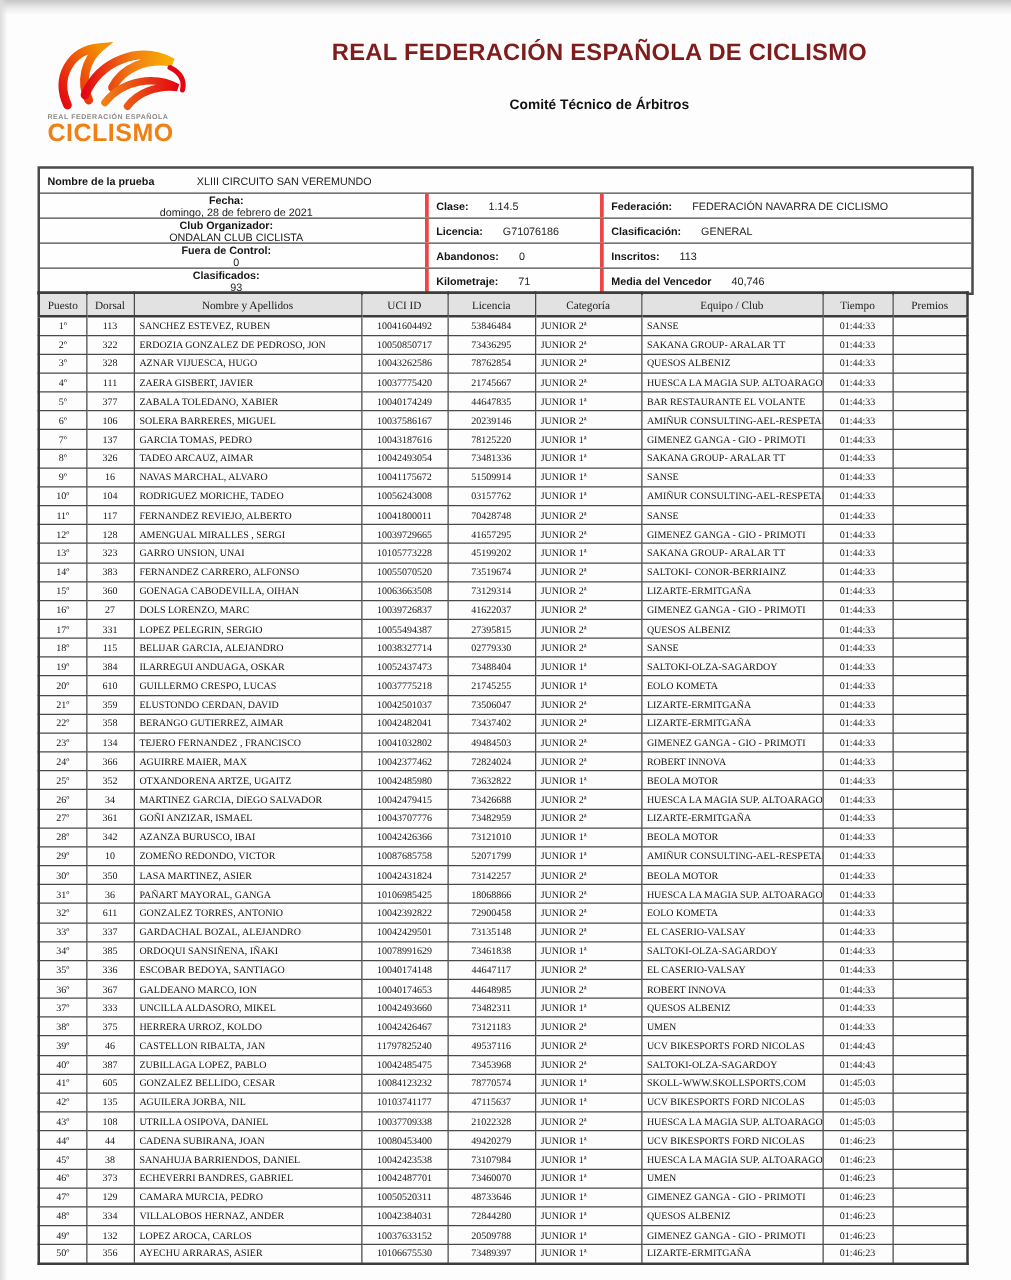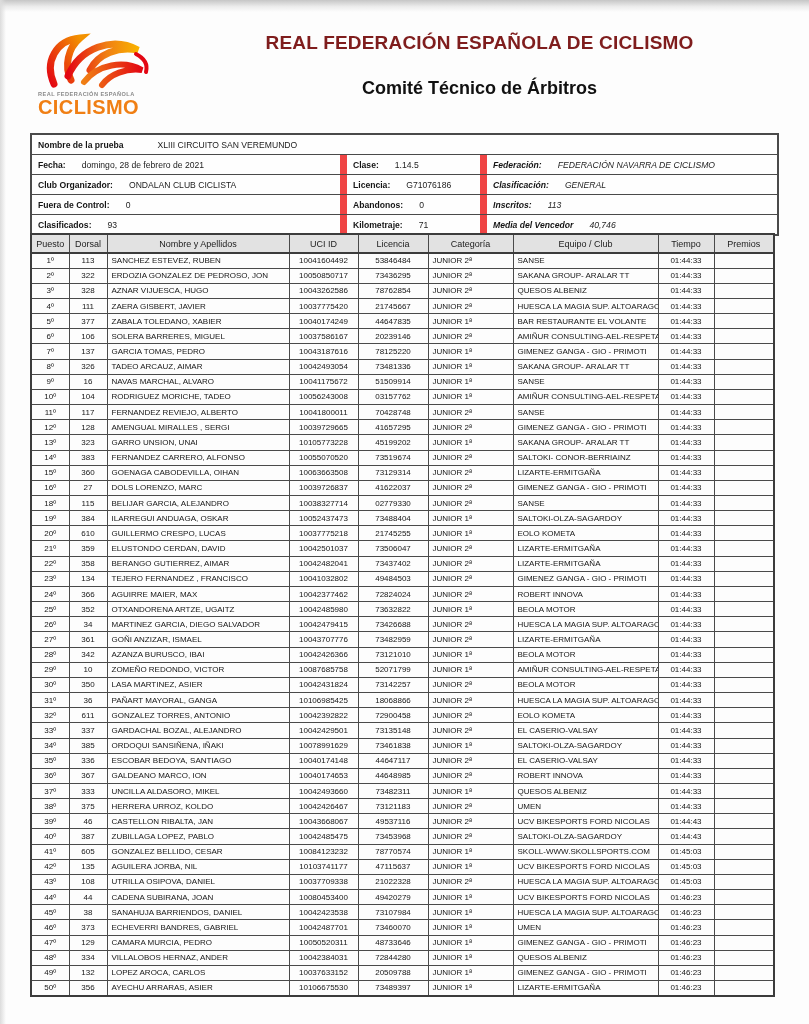--- a/index.html
+++ b/index.html
@@ -13,36 +13,36 @@
     background:linear-gradient(90deg,#dcdcdc 0%, rgba(255,255,255,0) 100%); }
 
   
   .header { position:absolute; top:26px; left:30px; right:20px; height:100px; }
   .logo { position:absolute; left:8px; top:2px; width:120px; height:92px; }
   .logo svg { display:block; }
   .logo-small { font-size:5.6px; font-weight:bold; color:#8a8a8a; letter-spacing:0.45px; margin-top:1px; white-space:nowrap; }
   .logo-brand { font-size:20px; font-weight:bold; color:#f07f14; letter-spacing:0.4px; line-height:1; }
   .titles { margin-left:140px; text-align:center; }
   .doc-title { font-size:19px; font-weight:bold; color:#7f1d1d; margin-top:6px; letter-spacing:0.2px; }
-  .doc-subtitle { font-size:18px; font-weight:bold; color:#111; margin-top:24px; }
+  .doc-subtitle { font-size:11px; font-weight:bold; color:#111; margin-top:24px; }
 
   
   .info-box { position:absolute; top:133px; left:30px; width:749px; border:2px solid #4a4a4a; box-sizing:border-box; background:#fefefe; }
   .info-row { display:flex; height:19px; border-top:1px solid #4a4a4a; align-items:flex-end; }
   .info-row:first-child { border-top:none; }
   .info-cell { display:flex; align-items:center; height:100%; box-sizing:border-box; padding-left:6px; overflow:hidden; white-space:nowrap; }
-  .info-cell + .info-cell { border-left:7px solid #ef4444; }
-  .ic1 { width:308px; } .ic2 { width:140px; } .ic3 { flex:1;font-style:italic; }
+  .info-cell + .info-cell { border-left:3px solid #ef4444; }
+  .ic1 { width:308px;flex-direction:column; } .ic2 { width:140px; } .ic3 { flex:1; }
   .ilbl { font-weight:bold; font-size:8.6px; color:#151515; margin-right:16px; }
   .ival { font-size:8.6px; color:#222; }
   .info-row-full .ilbl { margin-right:34px; }
 
   
   .tbl-wrap { position:absolute; top:233px; left:30px; width:743px; }
-  table.results { border-collapse:collapse; table-layout:fixed; width:743px; border:2px solid #3c3c3c; }
+  table.results { border-collapse:collapse; table-layout:fixed; width:743px; border:2px solid #3c3c3c;font-family:Liberation Serif, serif; }
   table.results th, table.results td {
     border:1px solid #4a4a4a; padding:0 4px; white-space:nowrap; overflow:hidden; box-sizing:border-box;
   }
   table.results thead tr { height:19px; background:#e2e2e2; }
   table.results th { font-size:9px; font-weight:normal; color:#1c1c1c; text-align:center; border-bottom:2px solid #3c3c3c; }
   table.results tbody tr { height:15.16px;margin-left:15px; }
   table.results td { font-size:8px; color:#151515; }
   td.c-center { text-align:center; }
   td.c-name { text-align:left; padding-left:6px; }
   td.c-cat { text-align:left; padding-left:4px; }
@@ -356,20 +356,31 @@
             <td class="c-center">27</td>
             <td class="c-name">DOLS LORENZO, MARC</td>
             <td class="c-center">10039726837</td>
             <td class="c-center">41622037</td>
             <td class="c-cat">JUNIOR 2ª</td>
             <td class="c-team">GIMENEZ GANGA - GIO - PRIMOTI</td>
             <td class="c-center">01:44:33</td>
             <td class="c-prem"></td>
           </tr>
           <tr>
+            <td class="c-center">17º</td>
+            <td class="c-center">331</td>
+            <td class="c-name">LOPEZ PELEGRIN, SERGIO</td>
+            <td class="c-center">10055494387</td>
+            <td class="c-center">27395815</td>
+            <td class="c-cat">JUNIOR 2ª</td>
+            <td class="c-team">QUESOS ALBENIZ</td>
+            <td class="c-center">01:44:33</td>
+            <td class="c-prem"></td>
+          </tr>
+          <tr>
             <td class="c-center">18º</td>
             <td class="c-center">115</td>
             <td class="c-name">BELIJAR GARCIA, ALEJANDRO</td>
             <td class="c-center">10038327714</td>
             <td class="c-center">02779330</td>
             <td class="c-cat">JUNIOR 2ª</td>
             <td class="c-team">SANSE</td>
             <td class="c-center">01:44:33</td>
             <td class="c-prem"></td>
           </tr>
@@ -590,21 +601,21 @@
             <td class="c-center">73121183</td>
             <td class="c-cat">JUNIOR 2ª</td>
             <td class="c-team">UMEN</td>
             <td class="c-center">01:44:33</td>
             <td class="c-prem"></td>
           </tr>
           <tr>
             <td class="c-center">39º</td>
             <td class="c-center">46</td>
             <td class="c-name">CASTELLON RIBALTA, JAN</td>
-            <td class="c-center">10043668067</td>
+            <td class="c-center">11797825240</td>
             <td class="c-center">49537116</td>
             <td class="c-cat">JUNIOR 2ª</td>
             <td class="c-team">UCV BIKESPORTS FORD NICOLAS</td>
             <td class="c-center">01:44:43</td>
             <td class="c-prem"></td>
           </tr>
           <tr>
             <td class="c-center">40º</td>
             <td class="c-center">387</td>
             <td class="c-name">ZUBILLAGA LOPEZ, PABLO</td>

